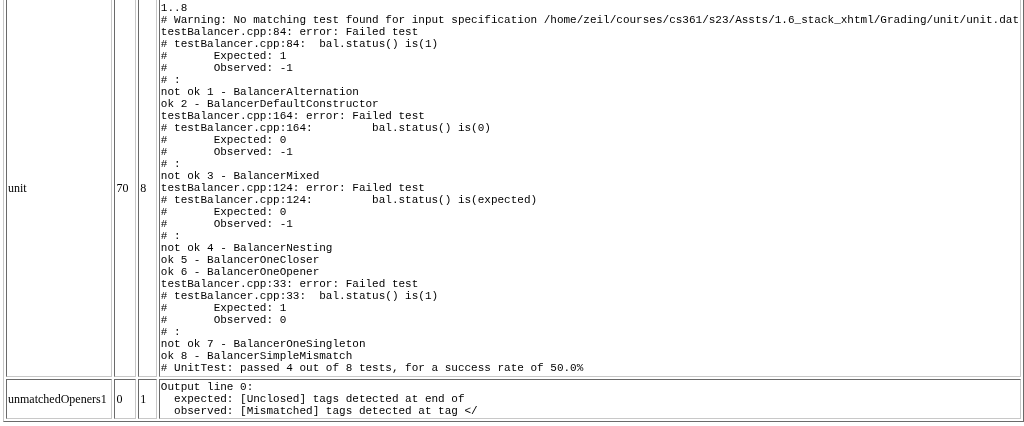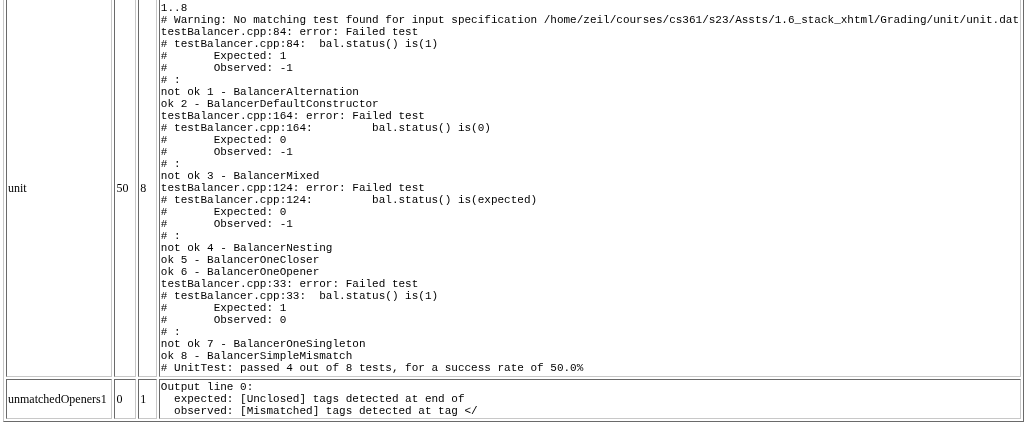--- a/index.html
+++ b/index.html
@@ -42,21 +42,21 @@
     }
     .out-cell { width: 814px; vertical-align: top; }
   </style>
 </head>
 <body>
 
 <table class="grade-table">
   <tbody>
     <tr style="height:378px;">
       <td class="name-cell name-cell-1">unit</td>
-      <td class="num-cell-a">50</td>
+      <td class="num-cell-a">70</td>
       <td class="num-cell-b">8</td>
       <td class="out-cell">
         <pre class="output">1..8
 # Warning: No matching test found for input specification /home/zeil/courses/cs361/s23/Assts/1.6_stack_xhtml/Grading/unit/unit.dat
 testBalancer.cpp:84: error: Failed test
 # testBalancer.cpp:84:  bal.status() is(1)
 #       Expected: 1
 #       Observed: -1
 # :
 not ok 1 - BalancerAlternation

